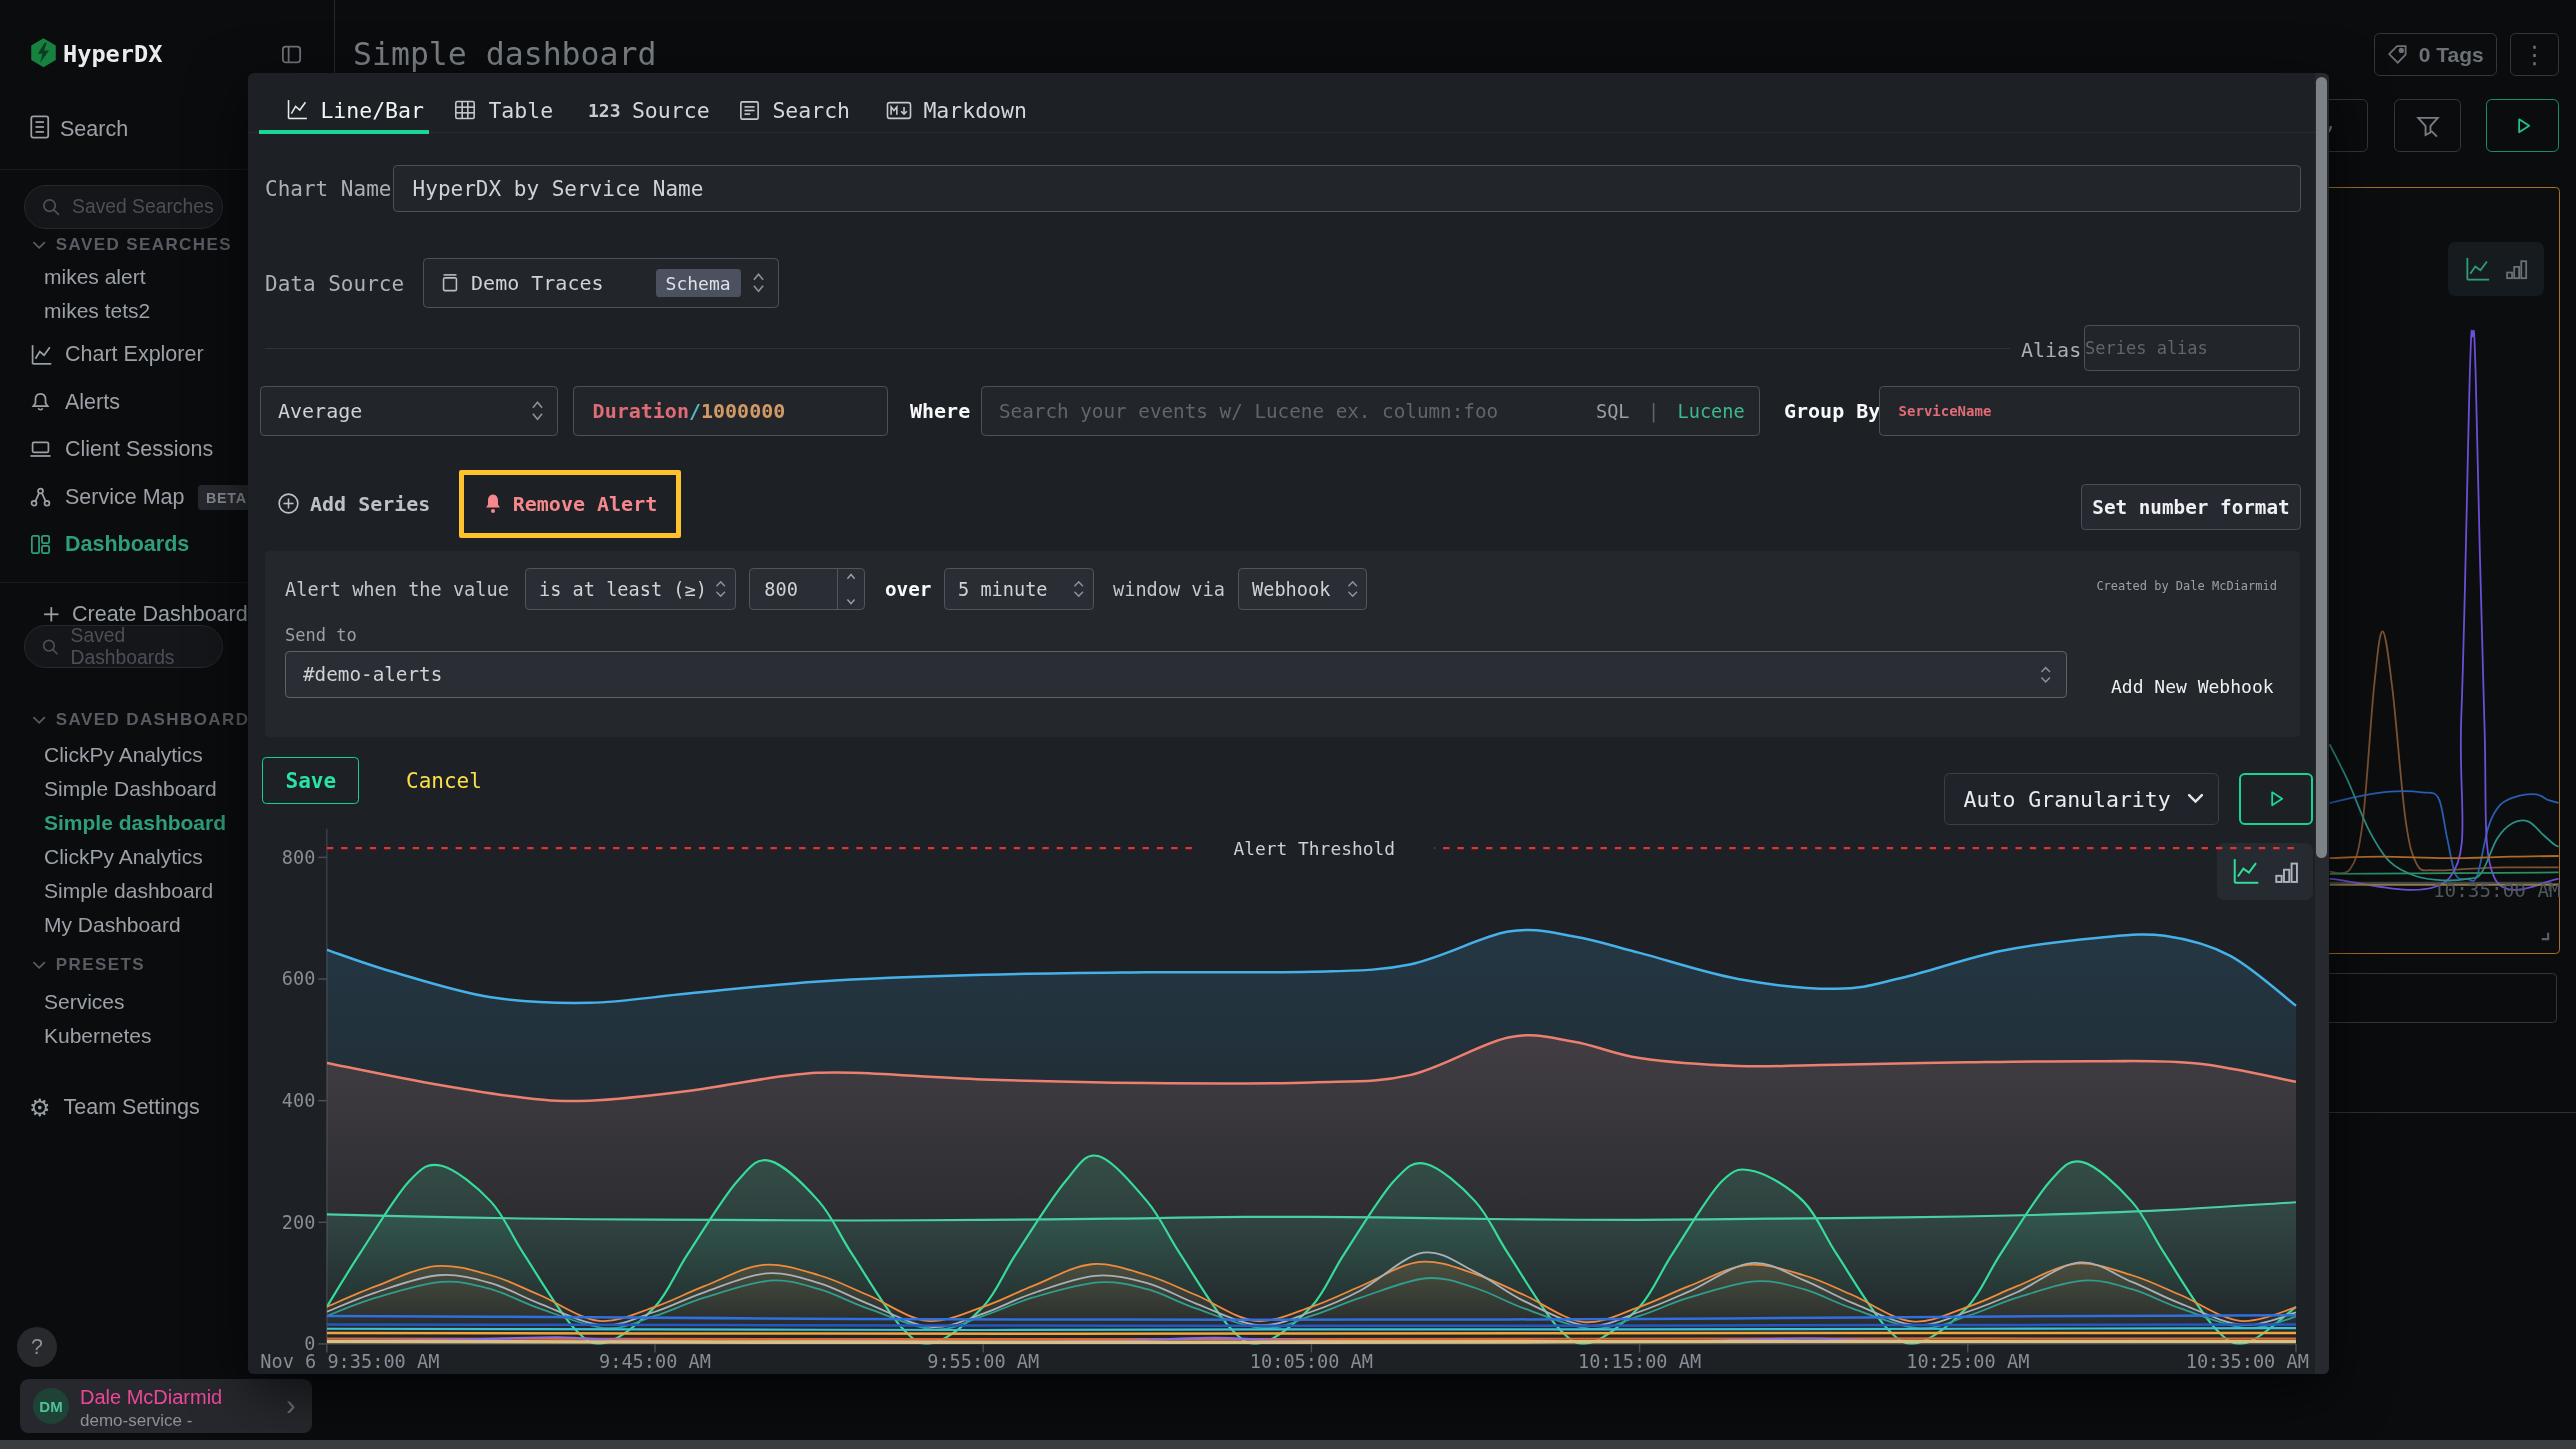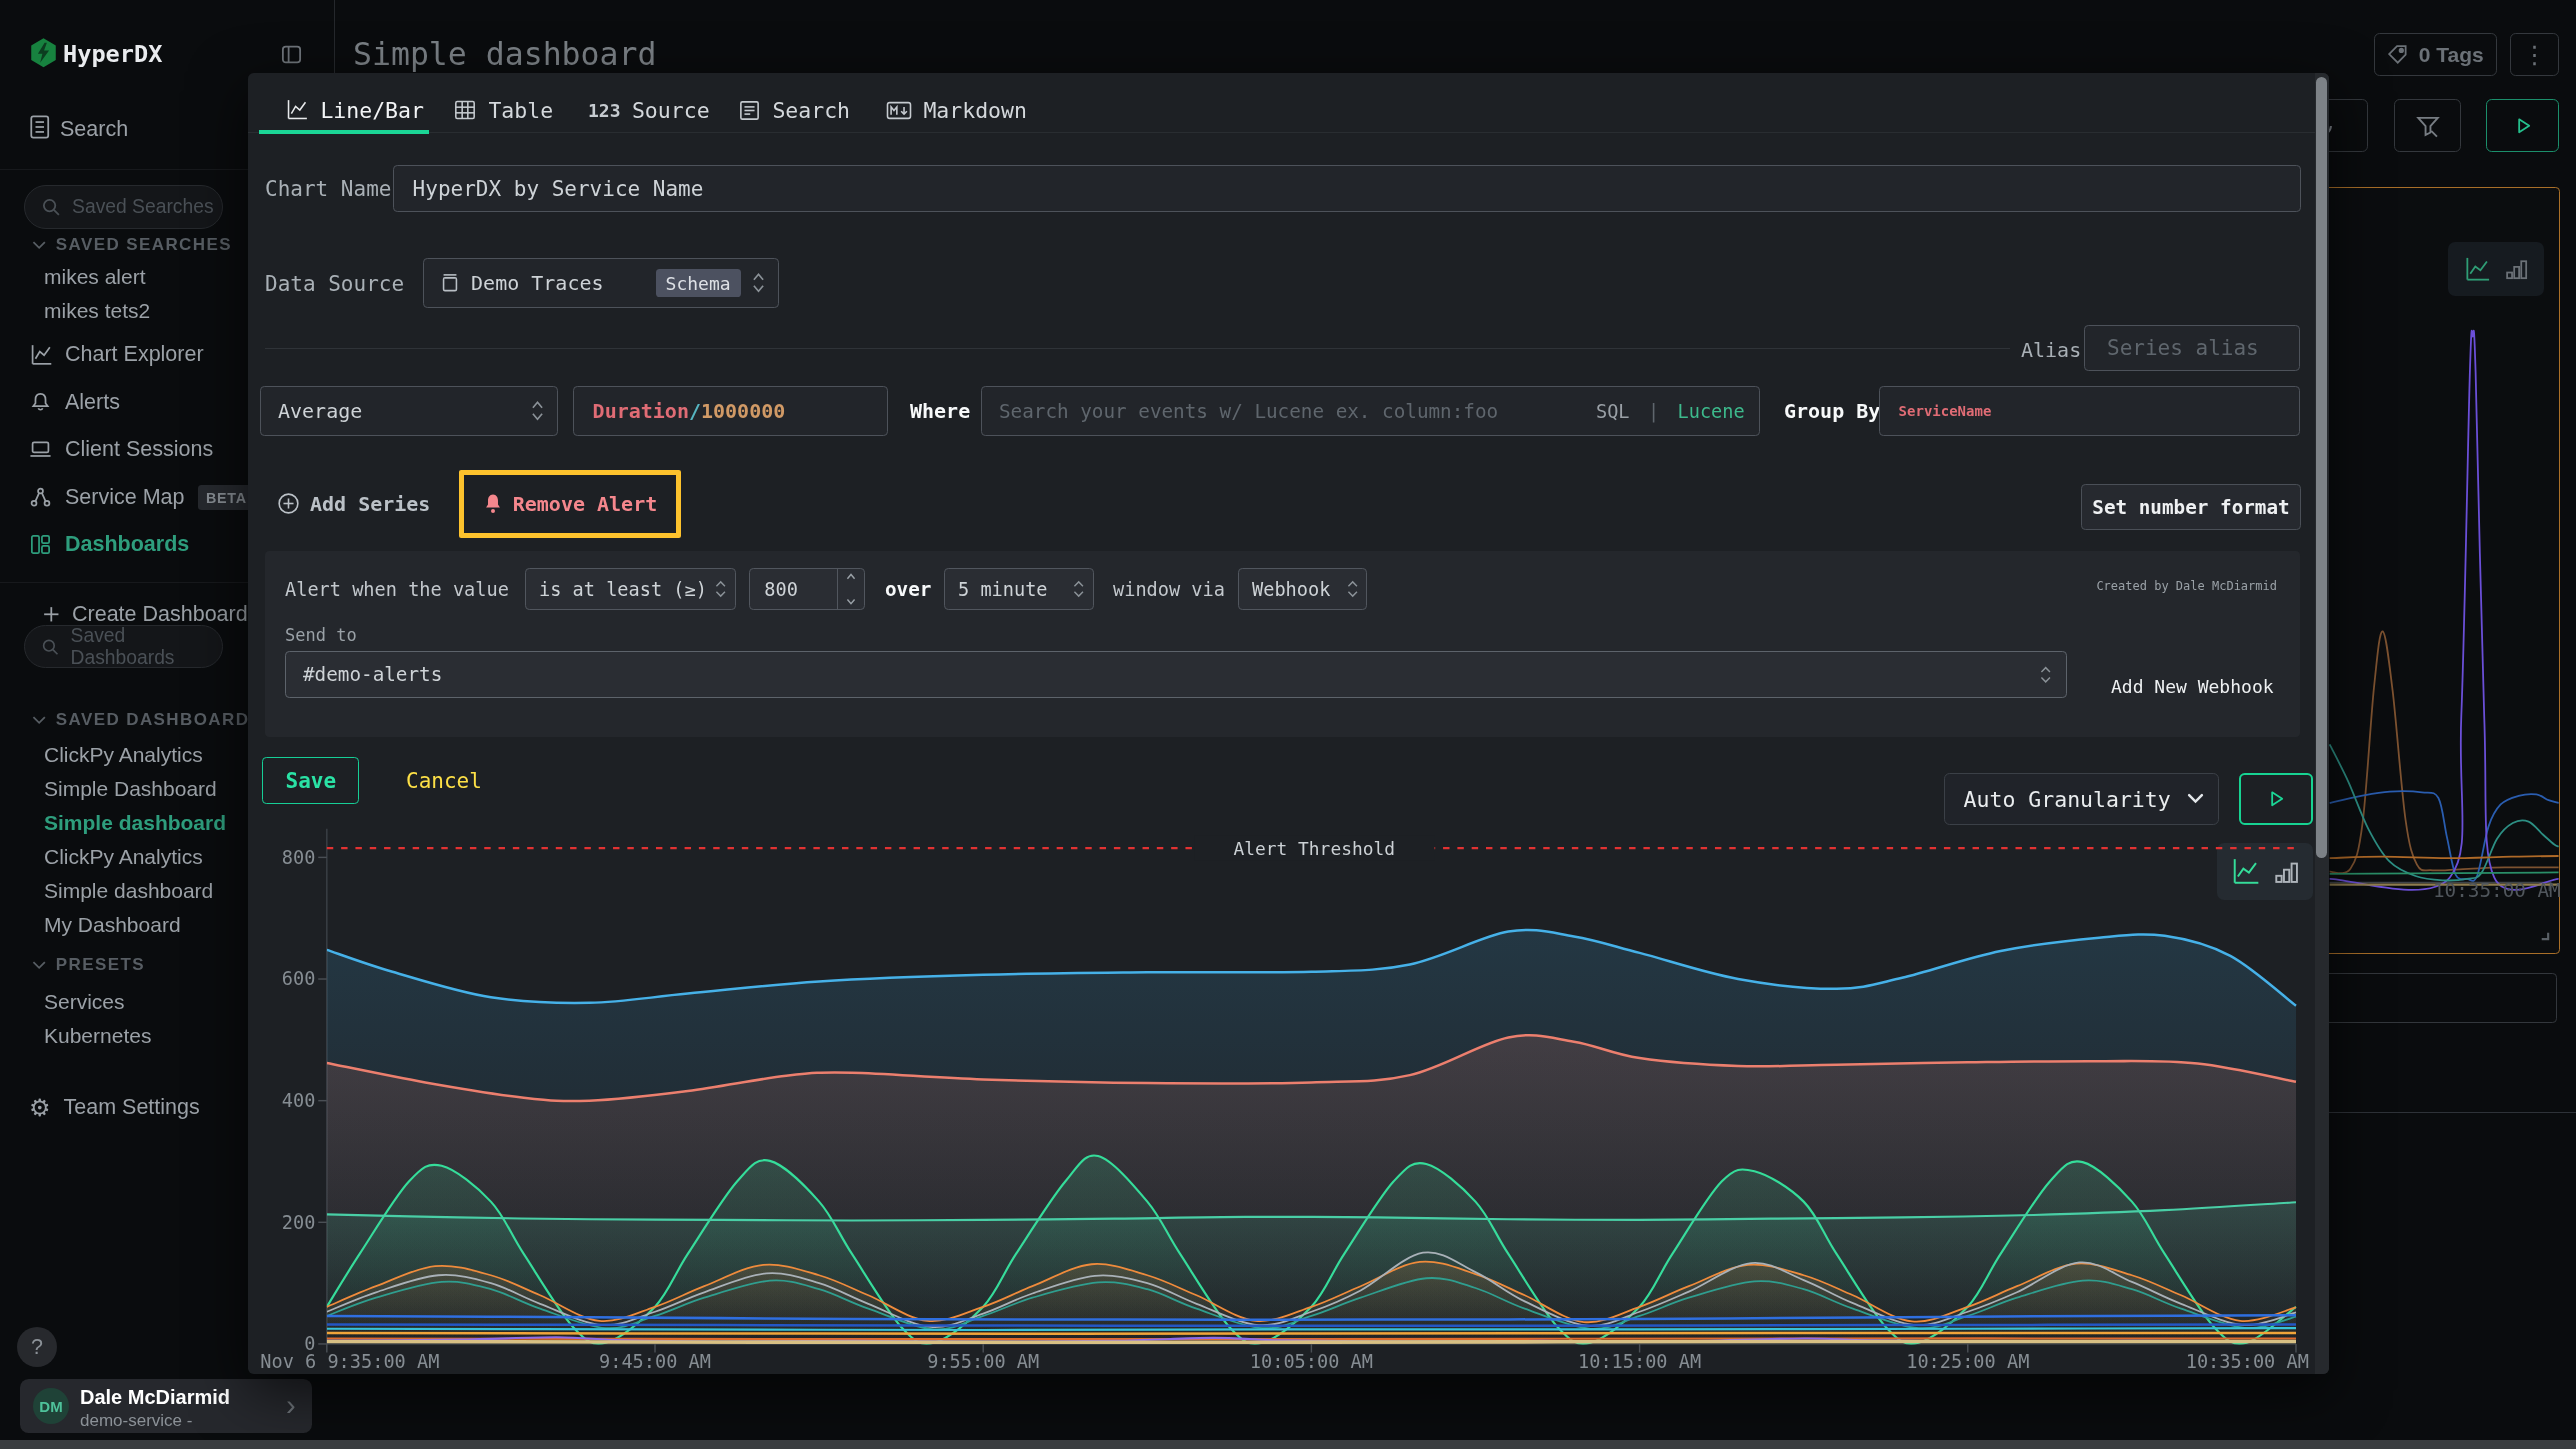--- a/index.html
+++ b/index.html
@@ -167,21 +167,21 @@
   </div>
 
   <div class="abs flex" style="left:17px;top:1254px;width:40px;height:40px;border-radius:50%;background:#27292d;justify-content:center;">
     <span style="font-size:21.5px;color:#8b9197;">?</span>
   </div>
 
   <div class="abs" style="left:20px;top:1306px;width:292px;height:54px;background:#26282d;border-radius:8.6px;">
     <div class="abs flex" style="left:13px;top:9.3px;width:36px;height:36px;border-radius:50%;background:#1f4237;justify-content:center;">
       <span style="font-size:15px;font-weight:700;color:#4ec29a;">DM</span>
     </div>
-    <div class="abs" style="left:60px;top:7.2px;font-size:20px;font-weight:700;color:#ffffff;">Dale McDiarmid</div>
+    <div class="abs" style="left:60px;top:7.2px;font-size:20px;font-weight:400;color:#ec4899;">Dale McDiarmid</div>
     <div class="abs" style="left:60px;top:31.5px;font-size:17px;color:#8b9197;">demo-service -</div>
     <div class="abs" style="left:266px;top:10px;font-size:29px;color:#6f757b;">›</div>
   </div>
 </div>
 
 <div class="abs" style="left:2311px;top:0;width:265px;height:1450px;">
   <div class="btnbox" style="left:63px;top:33px;width:123px;height:43px;gap:10px;">
     <svg width="21.5" height="21.5" viewBox="0 0 30 30" fill="none" stroke="#6b7177" stroke-width="2.5">
       <path d="M3 14 L14 3 H26 V15 L15 26 Z"></path>
         <circle cx="20" cy="9" r="2.4" fill="#6b7177"></circle>
@@ -308,21 +308,21 @@
     <span style="margin-left:auto;background:#4c5160;color:#dde0e5;border-radius:3.6px;padding:3.6px 10px;font-size:18px;">Schema</span>
     <svg width="13" height="21.5" viewBox="0 0 16 28" fill="none" stroke="#8b9298" stroke-width="2.2">
       <path d="M2 10 L8 3 L14 10"></path>
         <path d="M2 18 L8 25 L14 18"></path>
     </svg>
   </div>
 
   <div class="abs" style="left:17px;top:275px;width:1745px;height:1.4px;background:#2f3338;"></div>
 
   <div class="lbl" style="left:1773px;top:265px;font-size:20px;">Alias</div>
-  <div class="inp" style="left:1836px;top:252px;width:216px;height:46px;padding-left:22px;font-size:21px;">
+  <div class="inp" style="left:1836px;top:252px;width:216px;height:46px;padding-left:0;font-size:17px;">
     <span class="ph">Series alias</span>
   </div>
 
   <div class="inp sel" style="left:12px;top:313px;width:298px;height:50px;padding:0 13px 0 17px;font-size:20px;">
     <span>Average</span>
     <svg style="margin-left:auto;" width="13" height="21.5" viewBox="0 0 16 28" fill="none" stroke="#8b9298" stroke-width="2.2">
       <path d="M2 10 L8 3 L14 10"></path>
         <path d="M2 18 L8 25 L14 18"></path>
     </svg>
   </div>

